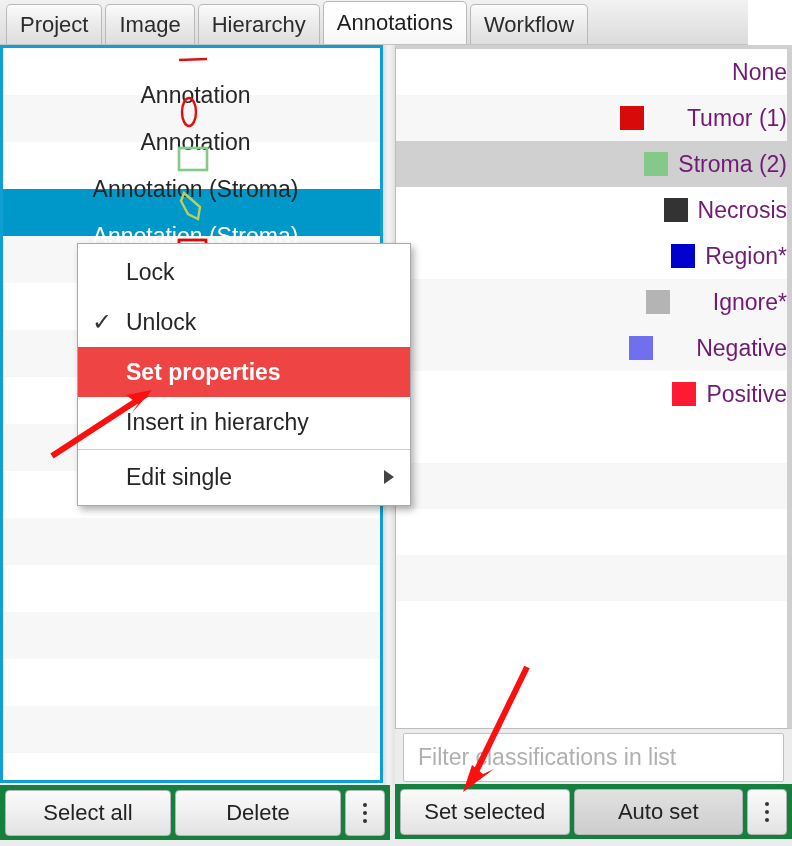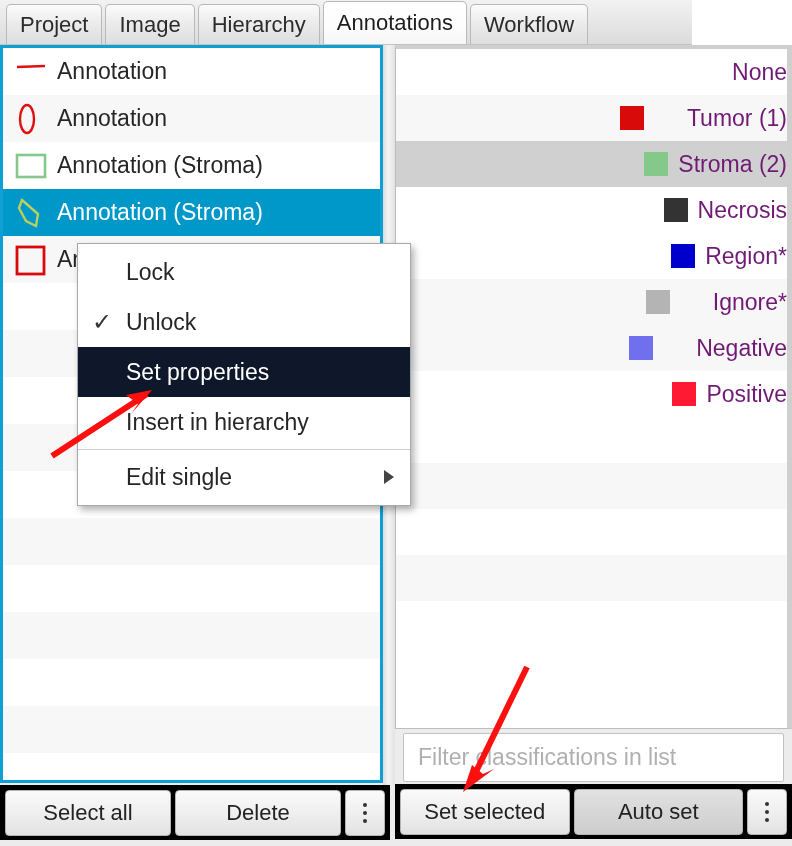--- a/index.html
+++ b/index.html
@@ -16,21 +16,21 @@
     position: relative;
     width: 792px;
     height: 846px;
     background: #ffffff;
   }
 
   
   .tabbar {
     position: absolute;
     left: 0; top: 0;
-    width: 692px; height: 45px;
+    width: 748px; height: 45px;
     background: linear-gradient(to bottom, #f2f2f2 0%, #e4e4e4 60%, #dcdcdc 100%);
     border-bottom: 1px solid #c3c3c3;
     display: flex;
     align-items: flex-end;
     padding-left: 6px;
   }
   .tab {
     height: 40px;
     padding: 0 13px;
     display: flex;
@@ -71,20 +71,21 @@
   }
   .row {
     height: 47px;
     display: flex;
     align-items: center;
     padding-left: 8px;
     font-size: 23px;
     color: #262626;
     background: #ffffff;
     cursor: default;
+    flex-direction: column;
   }
   .row.alt { background: #f7f7f7; }
   .row.selected {
     background: #0098c9;
     color: #ffffff;
   }
   .row .shape {
     width: 40px;
     min-width: 40px;
     height: 40px;
@@ -154,21 +155,21 @@
     align-items: center;
     font-family: "Liberation Sans", sans-serif;
   }
 
   
   .btnbar {
     position: absolute;
     height: 55px;
     display: flex;
     align-items: center;
-    background: #000000;
+    background: #15803d;
     padding: 2px 5px;
     gap: 4px;
   }
   .btnbar.left  { left: 0;   top: 740px; width: 390px; }
   .btnbar.right { left: 395px; top: 739px; width: 397px; }
 
   .btn {
     height: 46px;
     display: flex;
     align-items: center;
@@ -220,22 +221,23 @@
     display: flex;
     align-items: center;
     font-size: 23px;
     color: #262626;
     padding-left: 48px;
     position: relative;
     cursor: default;
     white-space: nowrap;
   }
   .mi.highlight {
-    background: #0f172a;
+    background: #ef4444;
     color: #ffffff;
+    font-weight: bold;
   }
   .mi .check {
     position: absolute;
     left: 14px;
     font-size: 24px;
     color: #333;
   }
   .mi .submenu-arrow {
     position: absolute;
     right: 16px;

